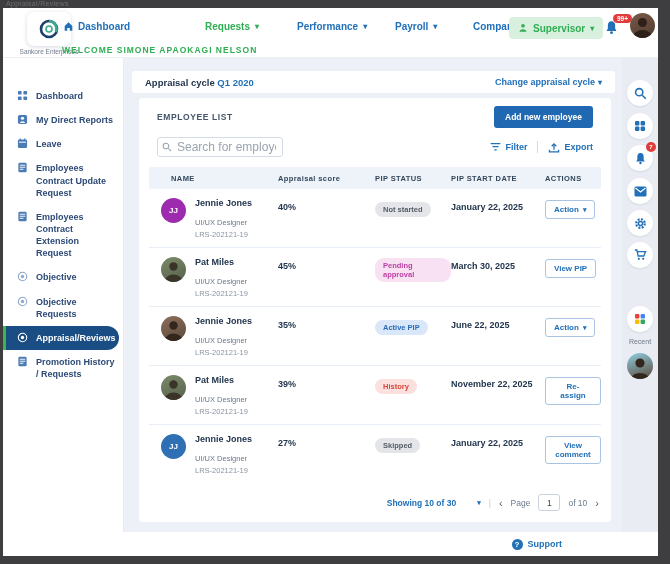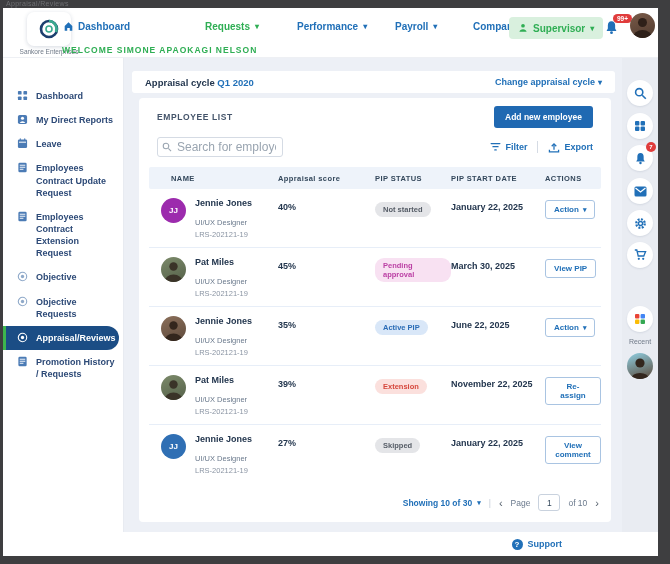--- a/index.html
+++ b/index.html
@@ -70,21 +70,21 @@
   .badge { display:inline-block; font-size:7.5px; font-weight:bold; padding:3px 8px; border-radius:9px; margin-top:1px; }
   .b-gray { background:#e4e5e8; color:#555c66; }
   .b-pink { background:#f8e1f2; color:#bb3fa4; }
   .b-blue { background:#d9e7f8; color:#2a6cb6; }
   .b-red  { background:#fbe0dd; color:#d6473c; }
   .datec { font-size:9px; font-weight:bold; color:#23364e; padding-top:4px; }
   .act-btn { background:#fff; border:1px solid #a9c4e2; color:#2170b8; font-size:8px; font-weight:bold; padding:4px 8px; border-radius:3px; cursor:pointer; font-family:inherit; display:inline-flex; align-items:center; gap:4px; }
   .act-btn .caret { font-size:7px; }
 
   .pagination { margin:11px 12px 0; display:flex; justify-content:flex-end; align-items:center; gap:8px; font-size:8.5px; color:#6b7a8d; }
-  .pg-show { color:#2170b8; font-weight:bold; display:flex; align-items:center; gap:5px; cursor:pointer; }
+  .pg-show { color:#2170b8; font-weight:bold; display:flex; align-items:center; gap:21px; cursor:pointer; }
   .pg-div { color:#c5cdd8; }
   .pg-chev { font-size:11px; color:#55606d; cursor:pointer; }
   .pg-input { width:22px; height:17px; border:1px solid #c9d2de; border-radius:3px; text-align:center; font-size:8.5px; color:#33475b; font-family:inherit; outline:none; }
 
   
   .rail { position:absolute; left:619px; top:50px; width:36px; height:474px; background:#e9ecf2; }
   .rail-btn { position:absolute; left:5px; width:26px; height:26px; border-radius:50%; background:#fff; box-shadow:0 1px 2px rgba(30,50,90,.10); display:flex; align-items:center; justify-content:center; cursor:pointer; }
   .rail-badge7 { position:absolute; right:-3px; top:-3px; width:10px; height:10px; background:#e03c3c; border-radius:50%; color:#fff; font-size:6px; font-weight:bold; display:flex; align-items:center; justify-content:center; }
   .rail-label { position:absolute; left:0; width:36px; text-align:center; font-size:7px; color:#707a88; }
   .rail-avatar { position:absolute; left:5px; width:26px; height:26px; border-radius:50%; background:linear-gradient(160deg,#8fcfe2,#5a4636); overflow:hidden; cursor:pointer; }
@@ -371,21 +371,21 @@
                 <path d="M3.5 25 a9 7.5 0 0 1 18 0 z" fill="#3a3328"></path>
               </svg>
             </span>
           <div>
             <div class="ename">Pat Miles</div>
             <div class="erole">UI/UX Designer</div>
             <div class="eid">LRS-202121-19</div>
           </div>
         </div>
         <div class="c2 score">39%</div>
-        <div class="c3"><span class="badge b-red">Extension</span></div>
+        <div class="c3"><span class="badge b-red">History</span></div>
         <div class="c4 datec">November 22, 2025</div>
         <div class="c5"><button class="act-btn">
               <span>Re- assign</span>
             </button></div>
       </div>
 
       <div class="trow" style="border-bottom:none;">
         <div class="c1">
           <span class="avatar av-blue">JJ</span>
           <div>

